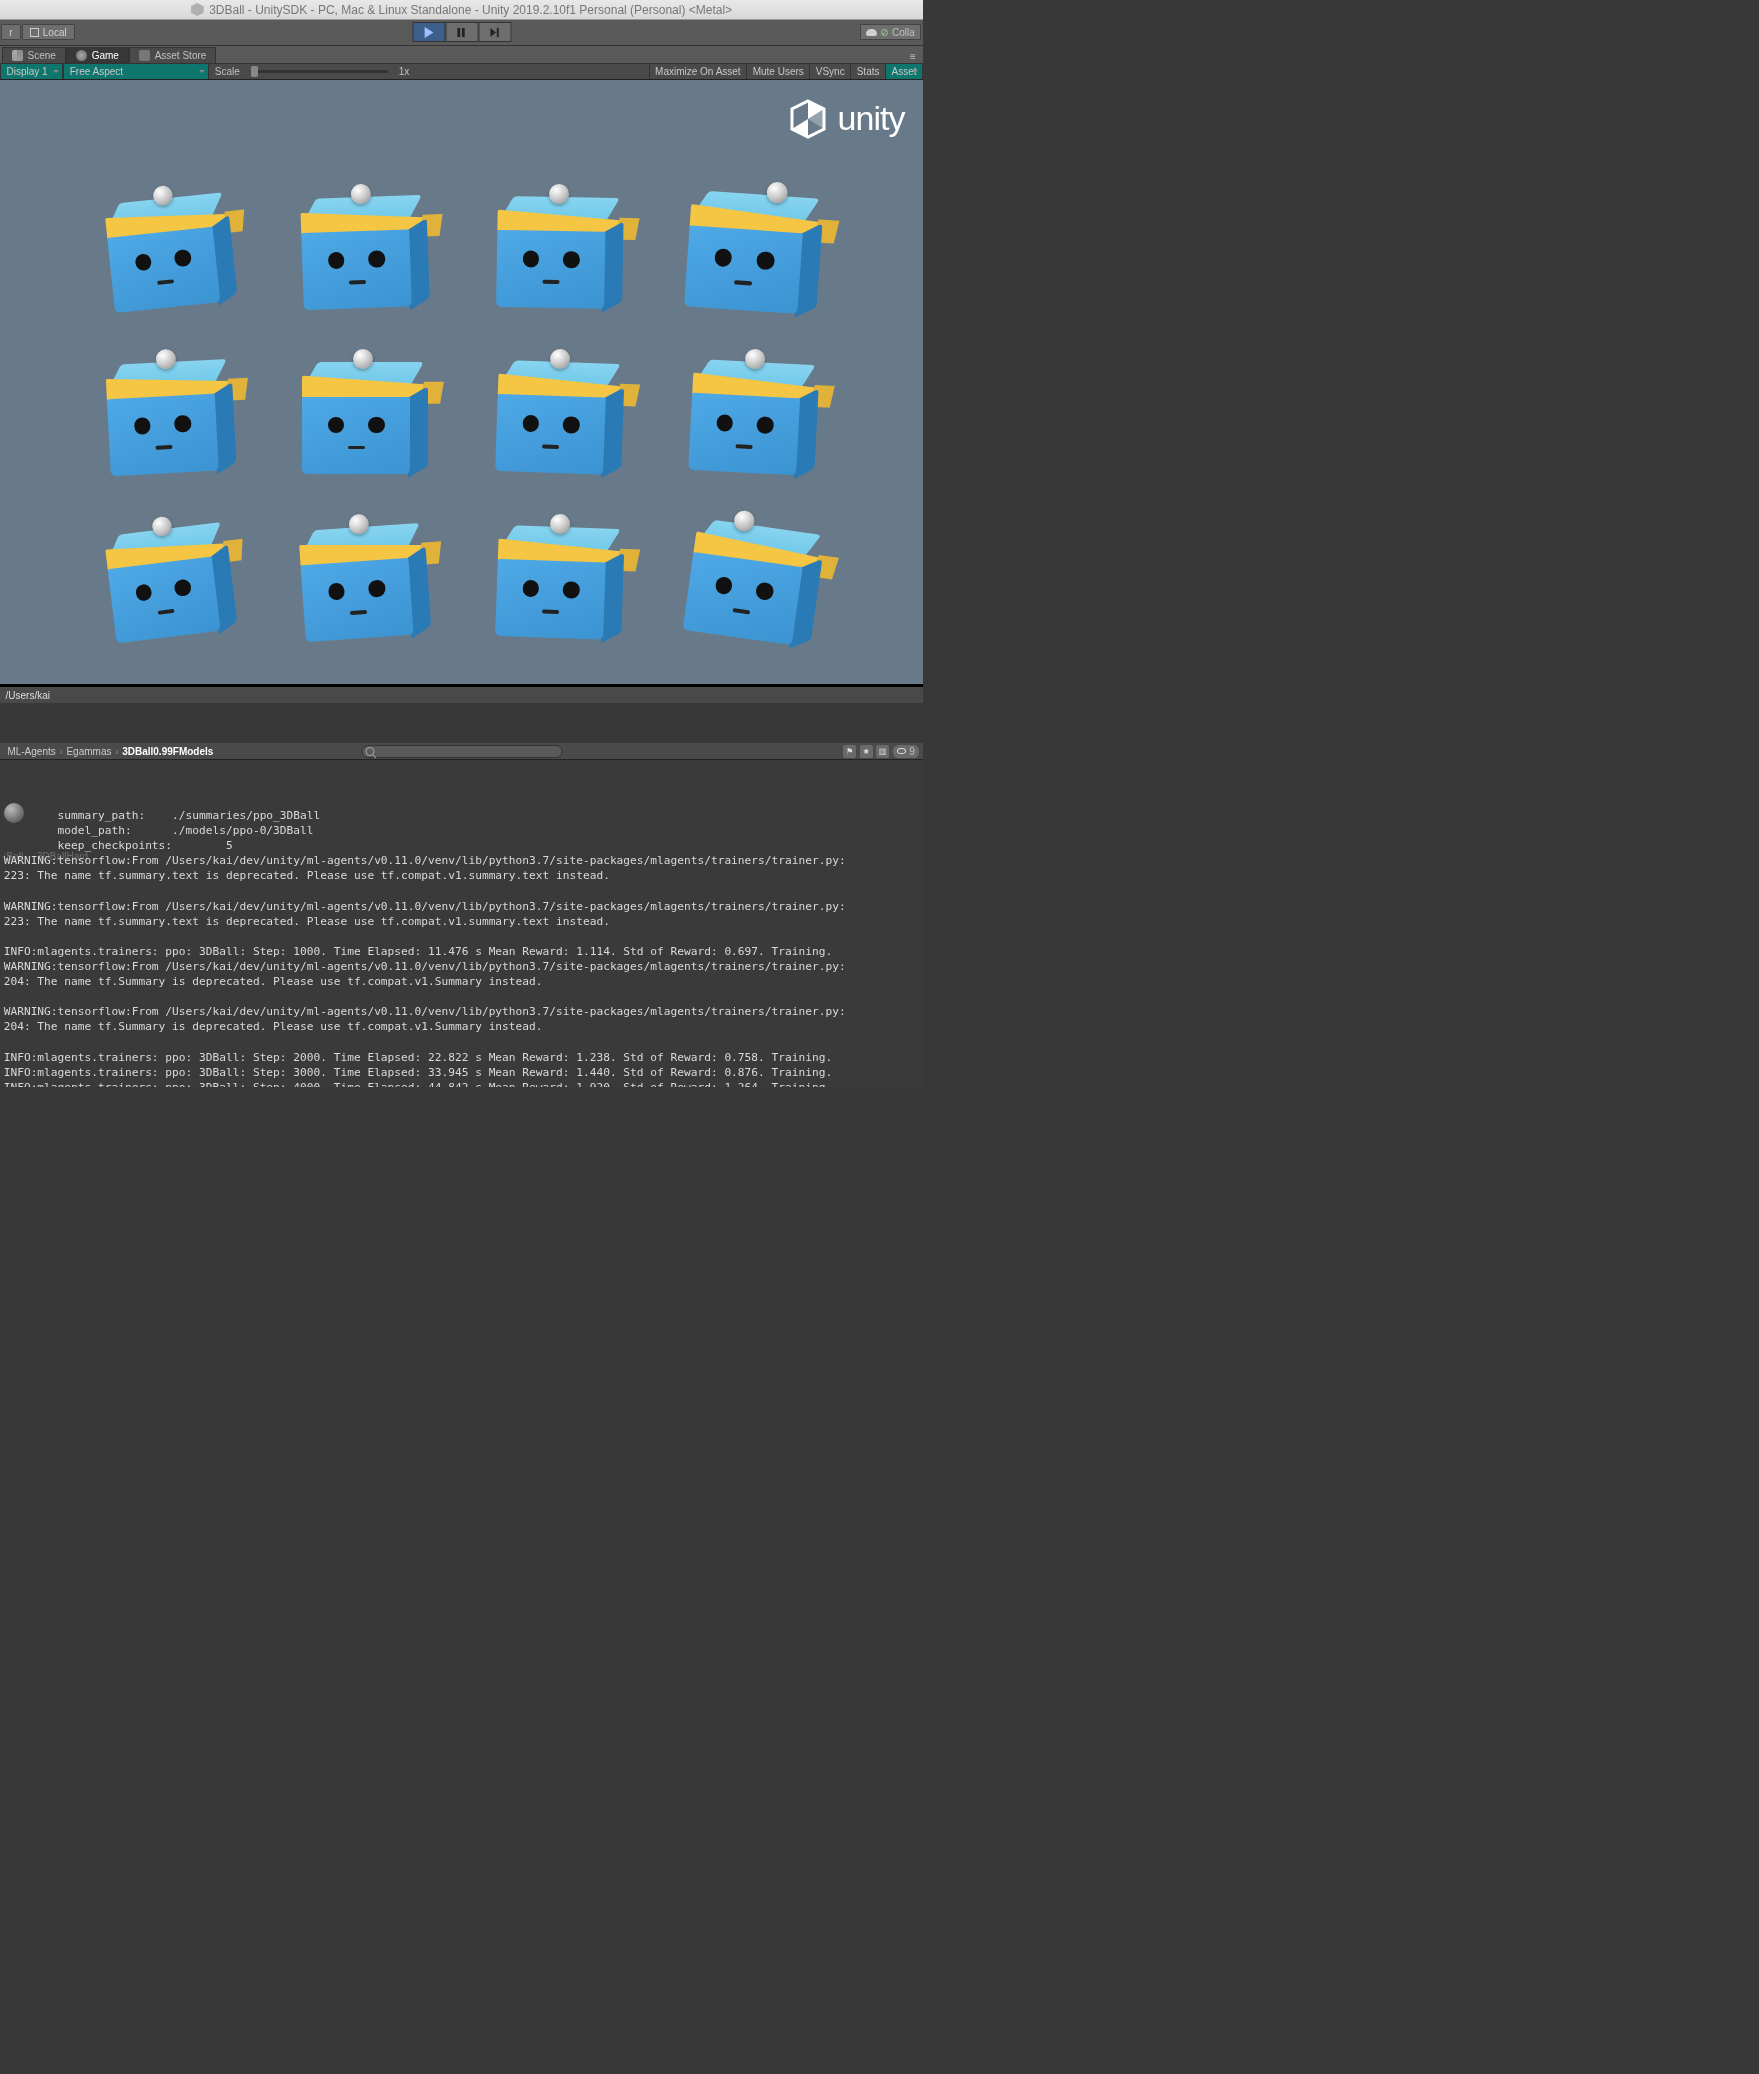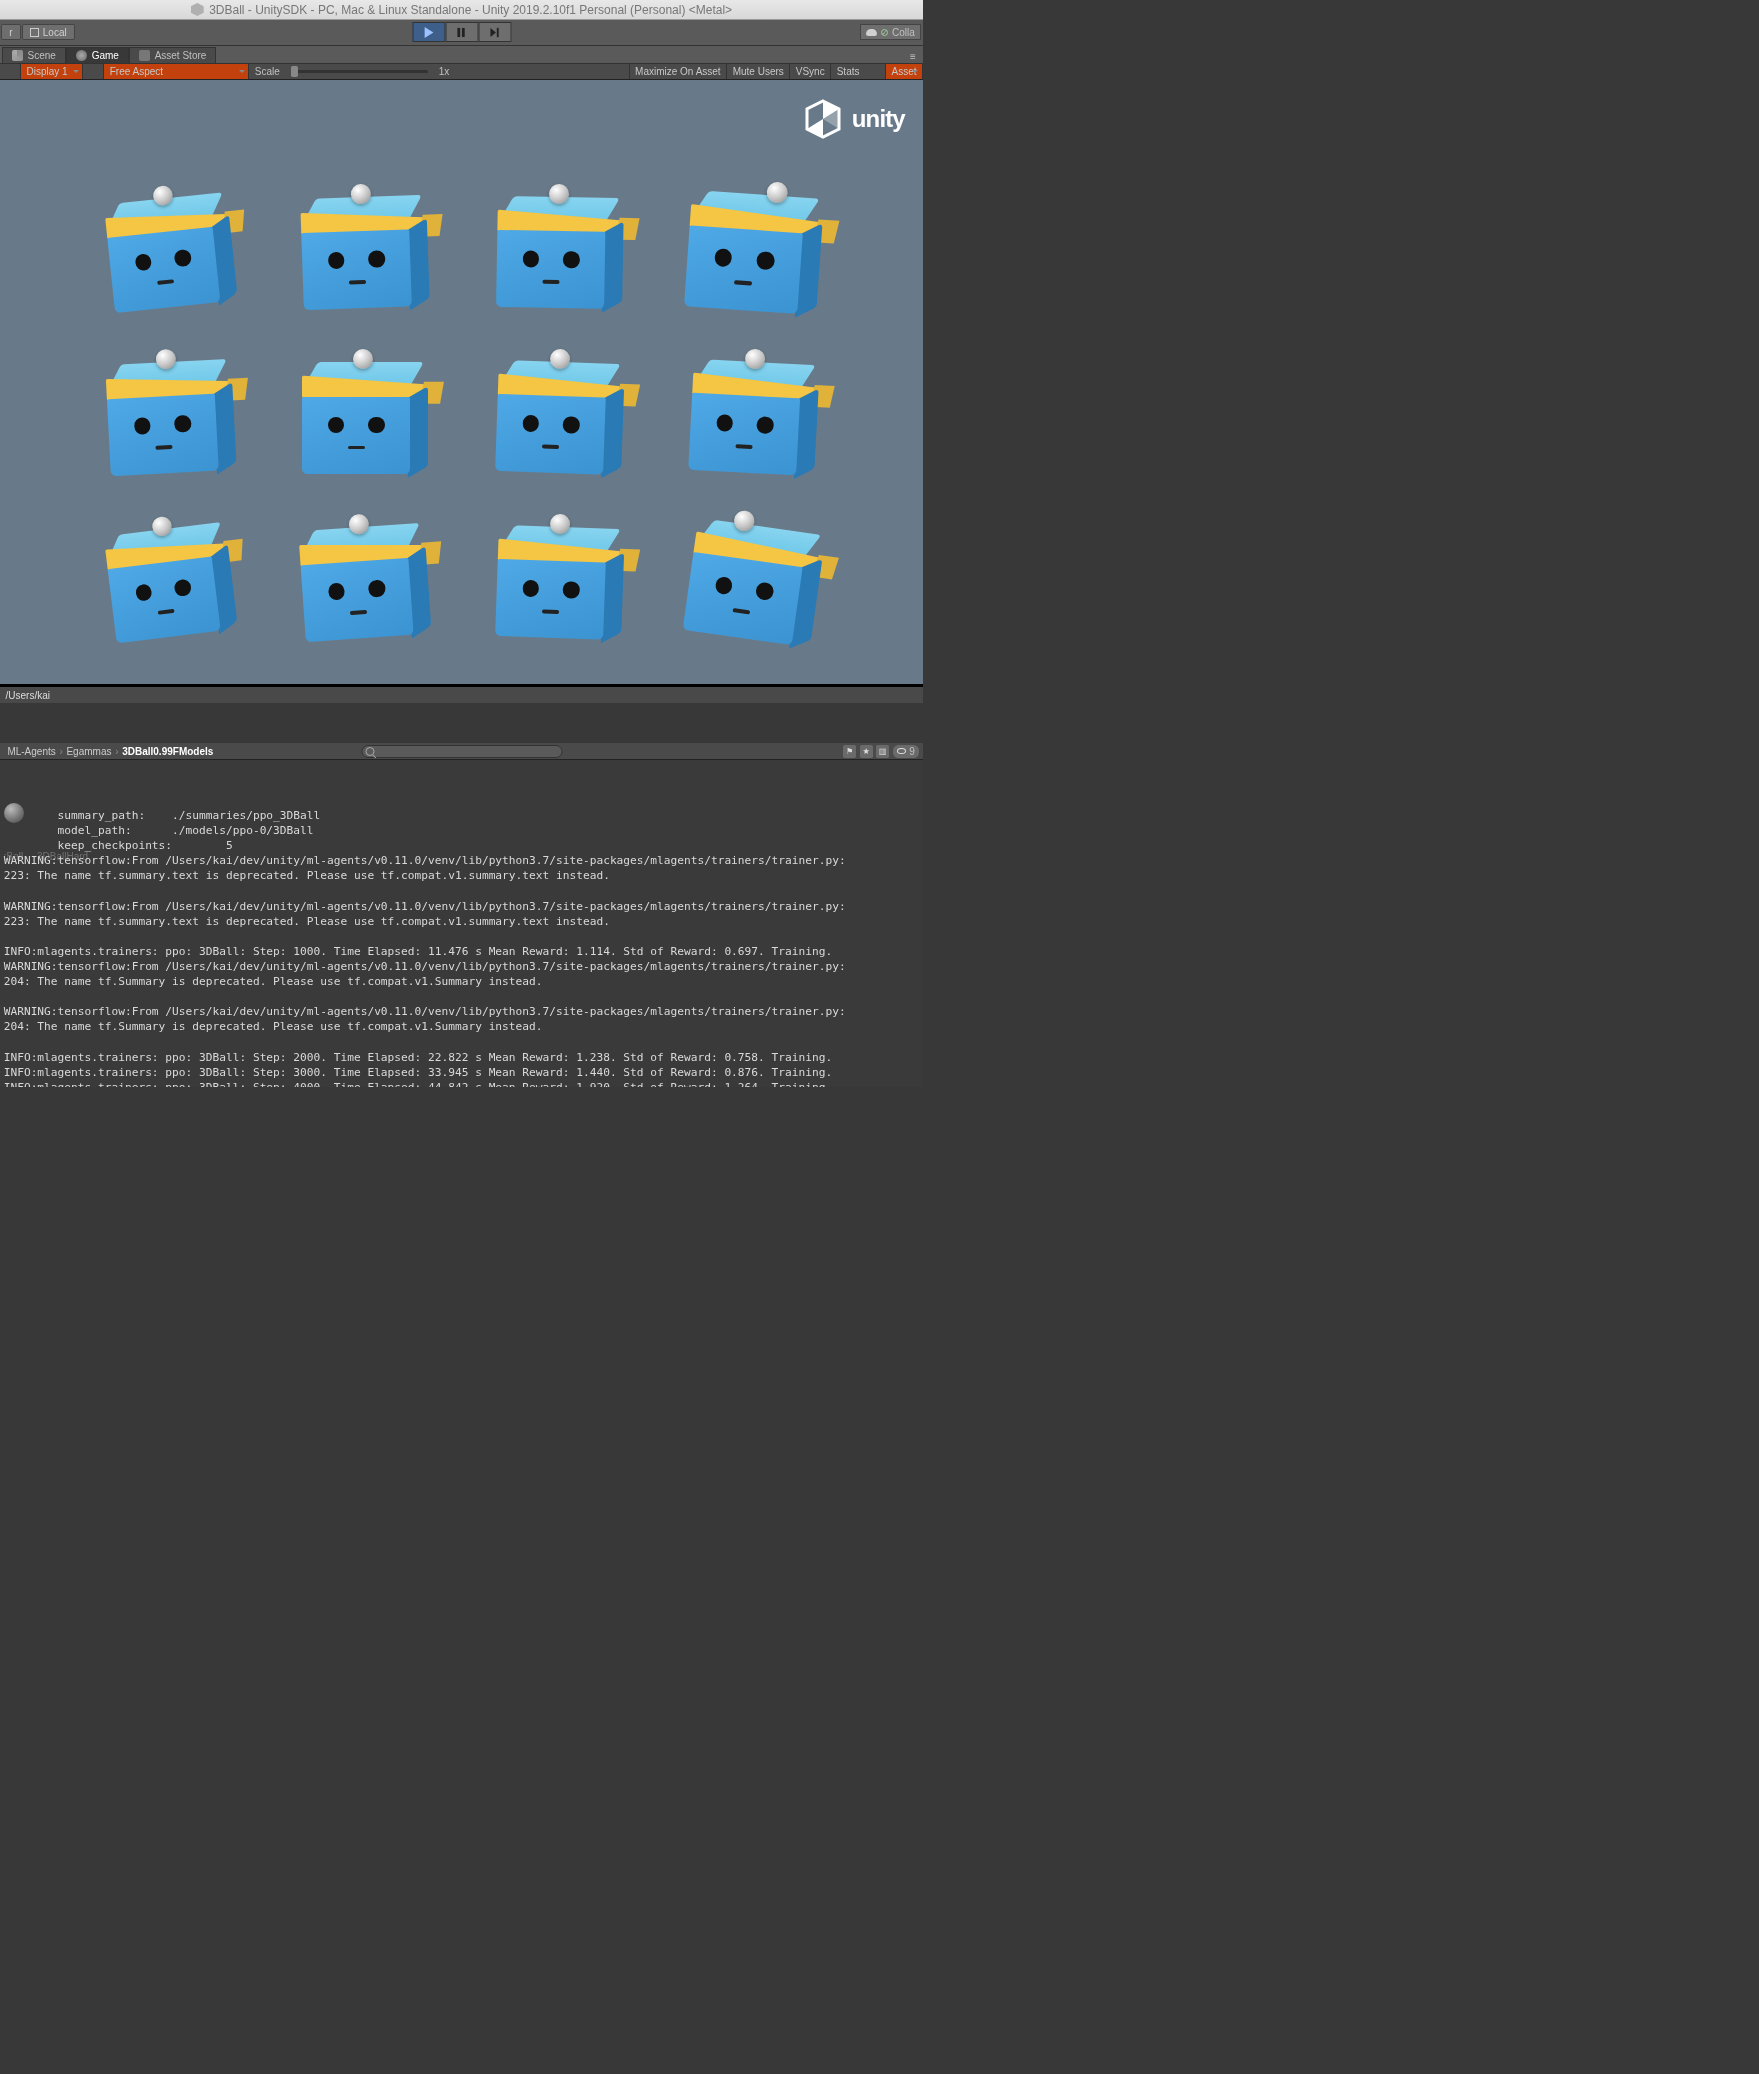--- a/index.html
+++ b/index.html
@@ -106,29 +106,28 @@
   
   .game-controls {
     background: #4a4a4a;
     height: 16.4px;
     display: flex;
     align-items: center;
     font-size: 10px;
     border-bottom: 0.9px solid #222;
   }
   .dropdown {
-    background: #c2410c;
+    background: #0f766e;
     border-right: 0.9px solid #333;
     border-left: 0.9px solid #333;
     height: 100%;
     padding: 0 14.6px 0 5.5px;
     display:flex; align-items:center;
     position: relative;
     color: #c8c8c8;
-    margin-left: 20px;
   }
   .dropdown::after {
     content:"";
     position:absolute; right:3.7px;
     width:0;height:0;border-left:3.7px solid transparent;border-right:3.7px solid transparent;border-top:3.7px solid #888;
   }
   .scale-label { padding: 0 5.5px; }
   .slider {
     width: 137px; height: 3.7px; background: #333; position: relative; margin: 0 5.5px;
     border-radius: 1.8px;
@@ -153,21 +152,21 @@
   .watermark {
     position: absolute;
     top: 18.3px; right: 18.3px;
     display:flex; align-items:center; gap:9.1px;
     color: #fff;
   }
   .watermark .unity-cube {
     width: 40px; height: 40px; position: relative;
   }
   .watermark .unity-cube svg { fill: #fff; }
-  .watermark .txt { font-size: 24px; font-weight: 700; letter-spacing: -0.9px; }
+  .watermark .txt { font-size: 34px; font-weight: 400; letter-spacing: -0.9px; }
 
   .agents-grid {
     position: absolute;
     top: 91px; left: 73px; right: 73px; bottom: 18.3px;
     display: grid;
     grid-template-columns: repeat(4, 1fr);
     grid-template-rows: repeat(3, 1fr);
     gap: 0;
   }
   .agent { position: relative; display:flex; align-items:center; justify-content:center; }

